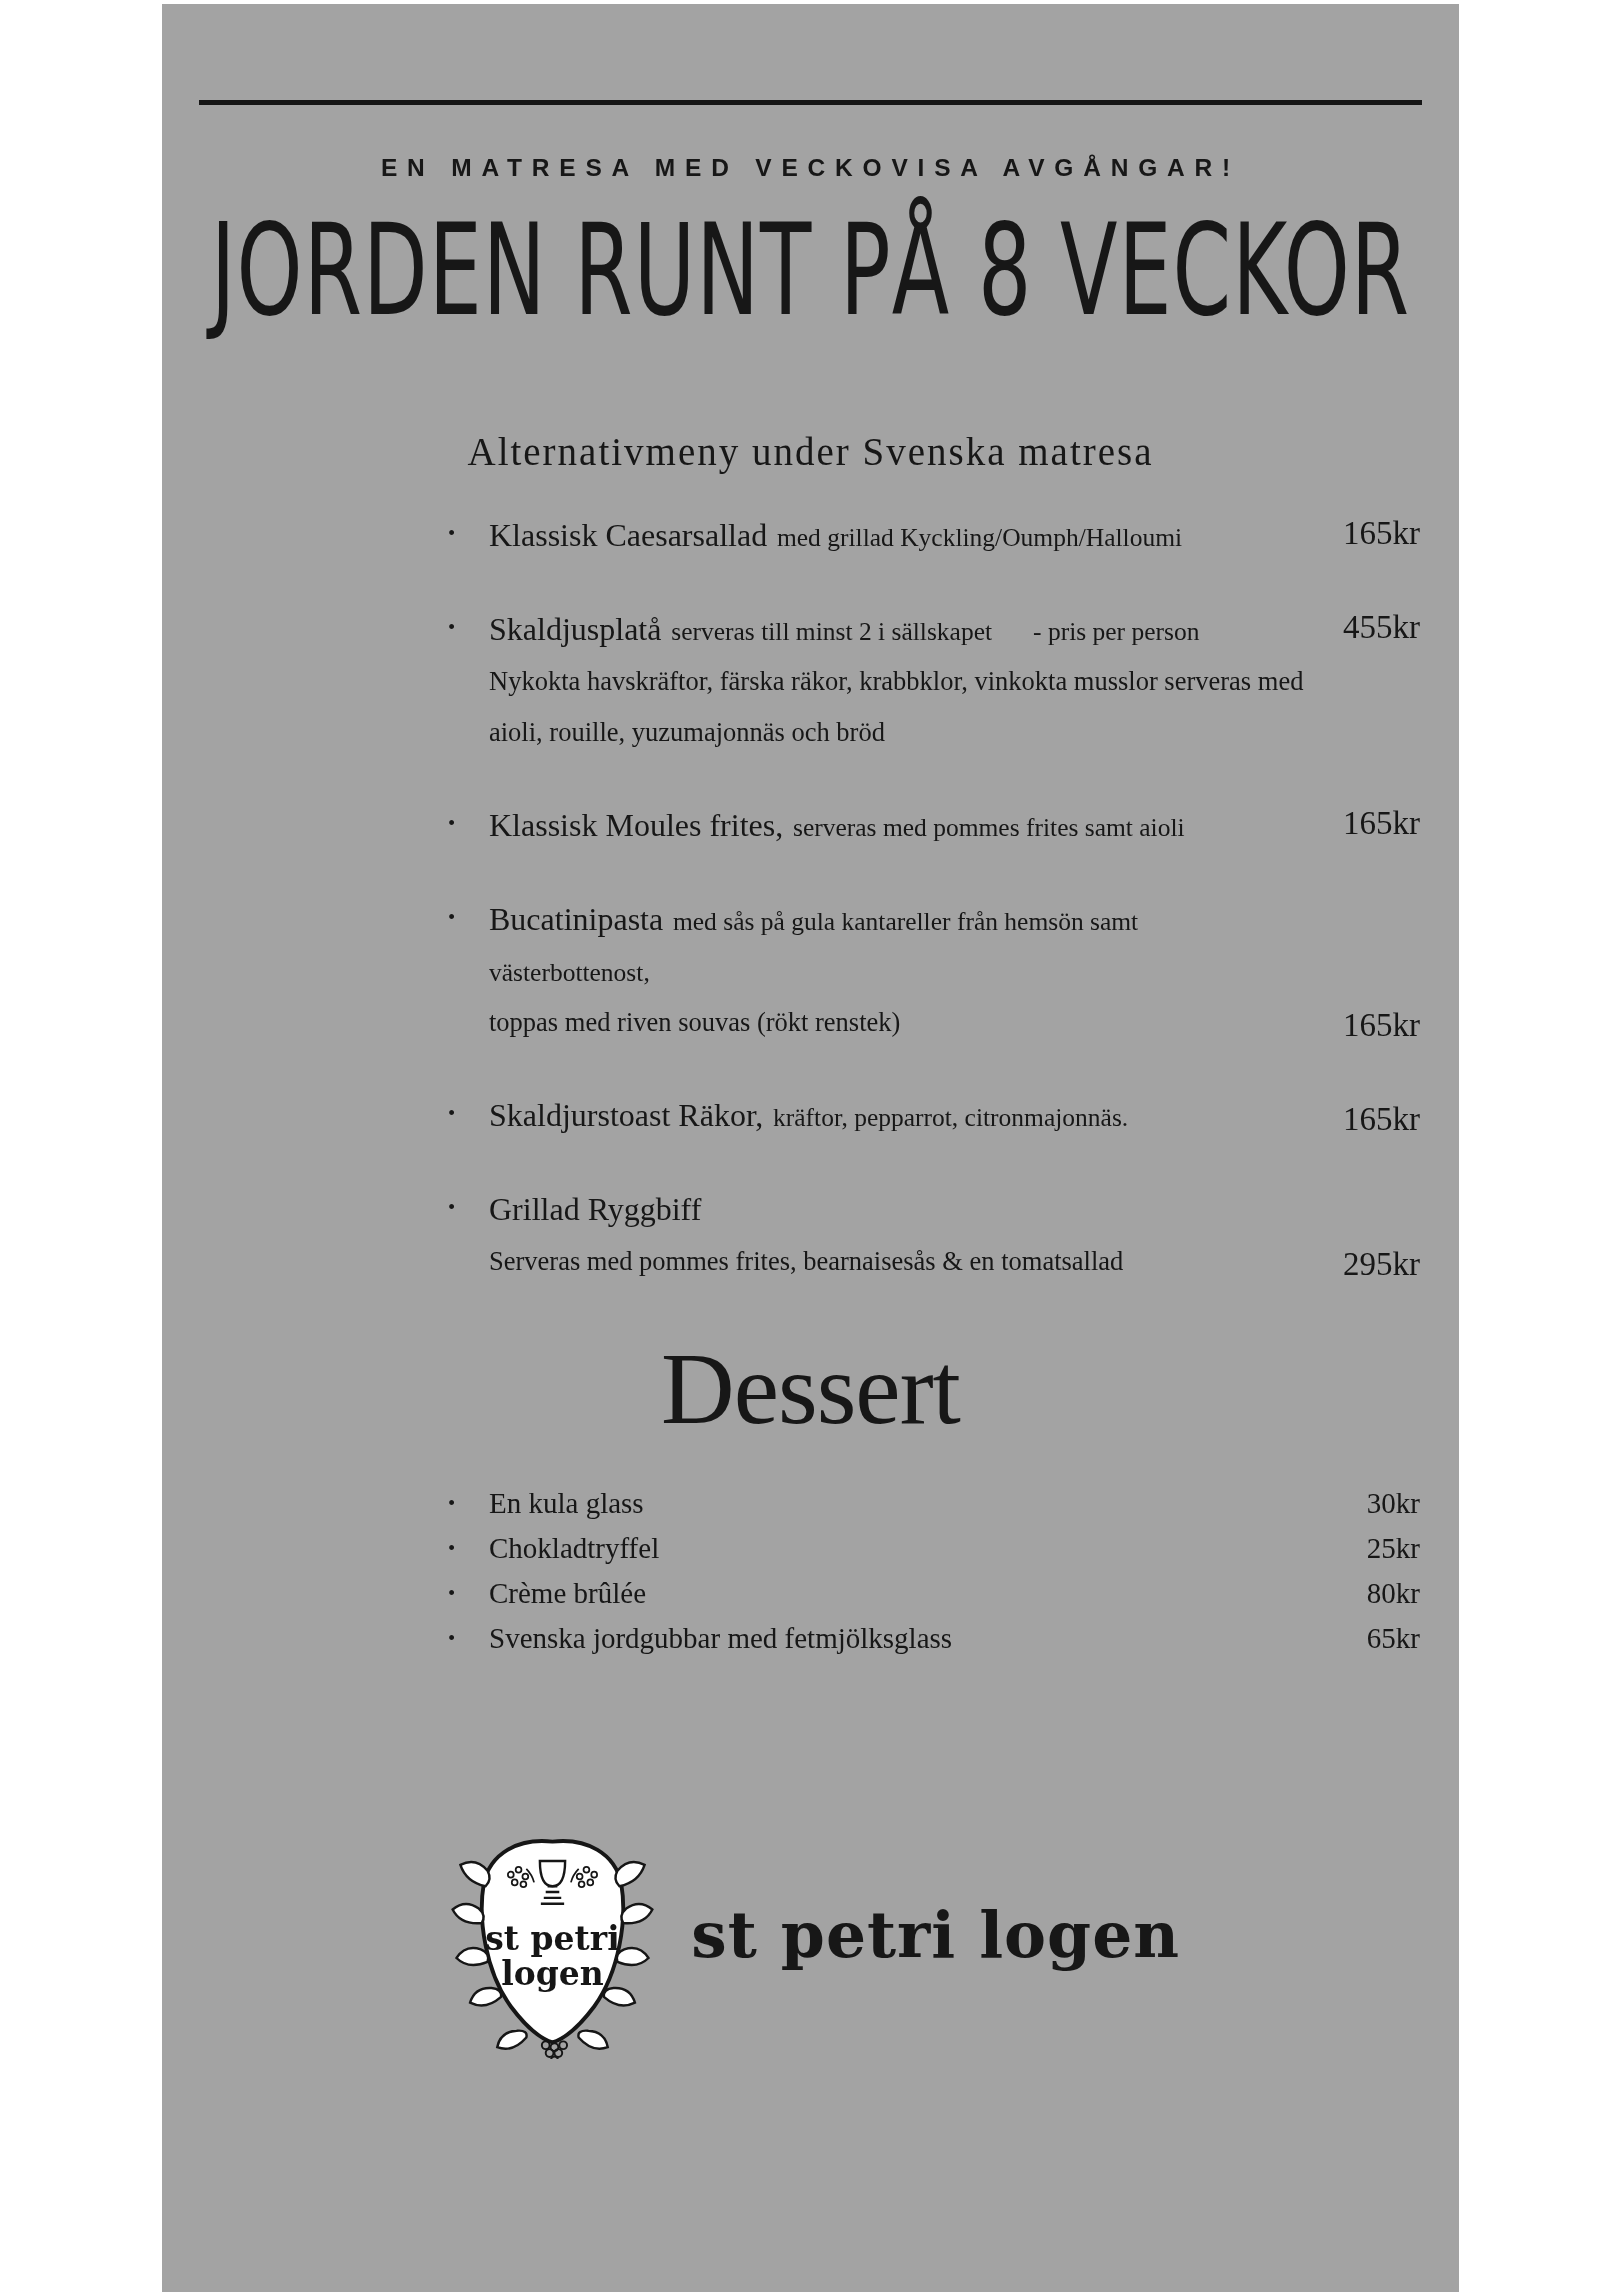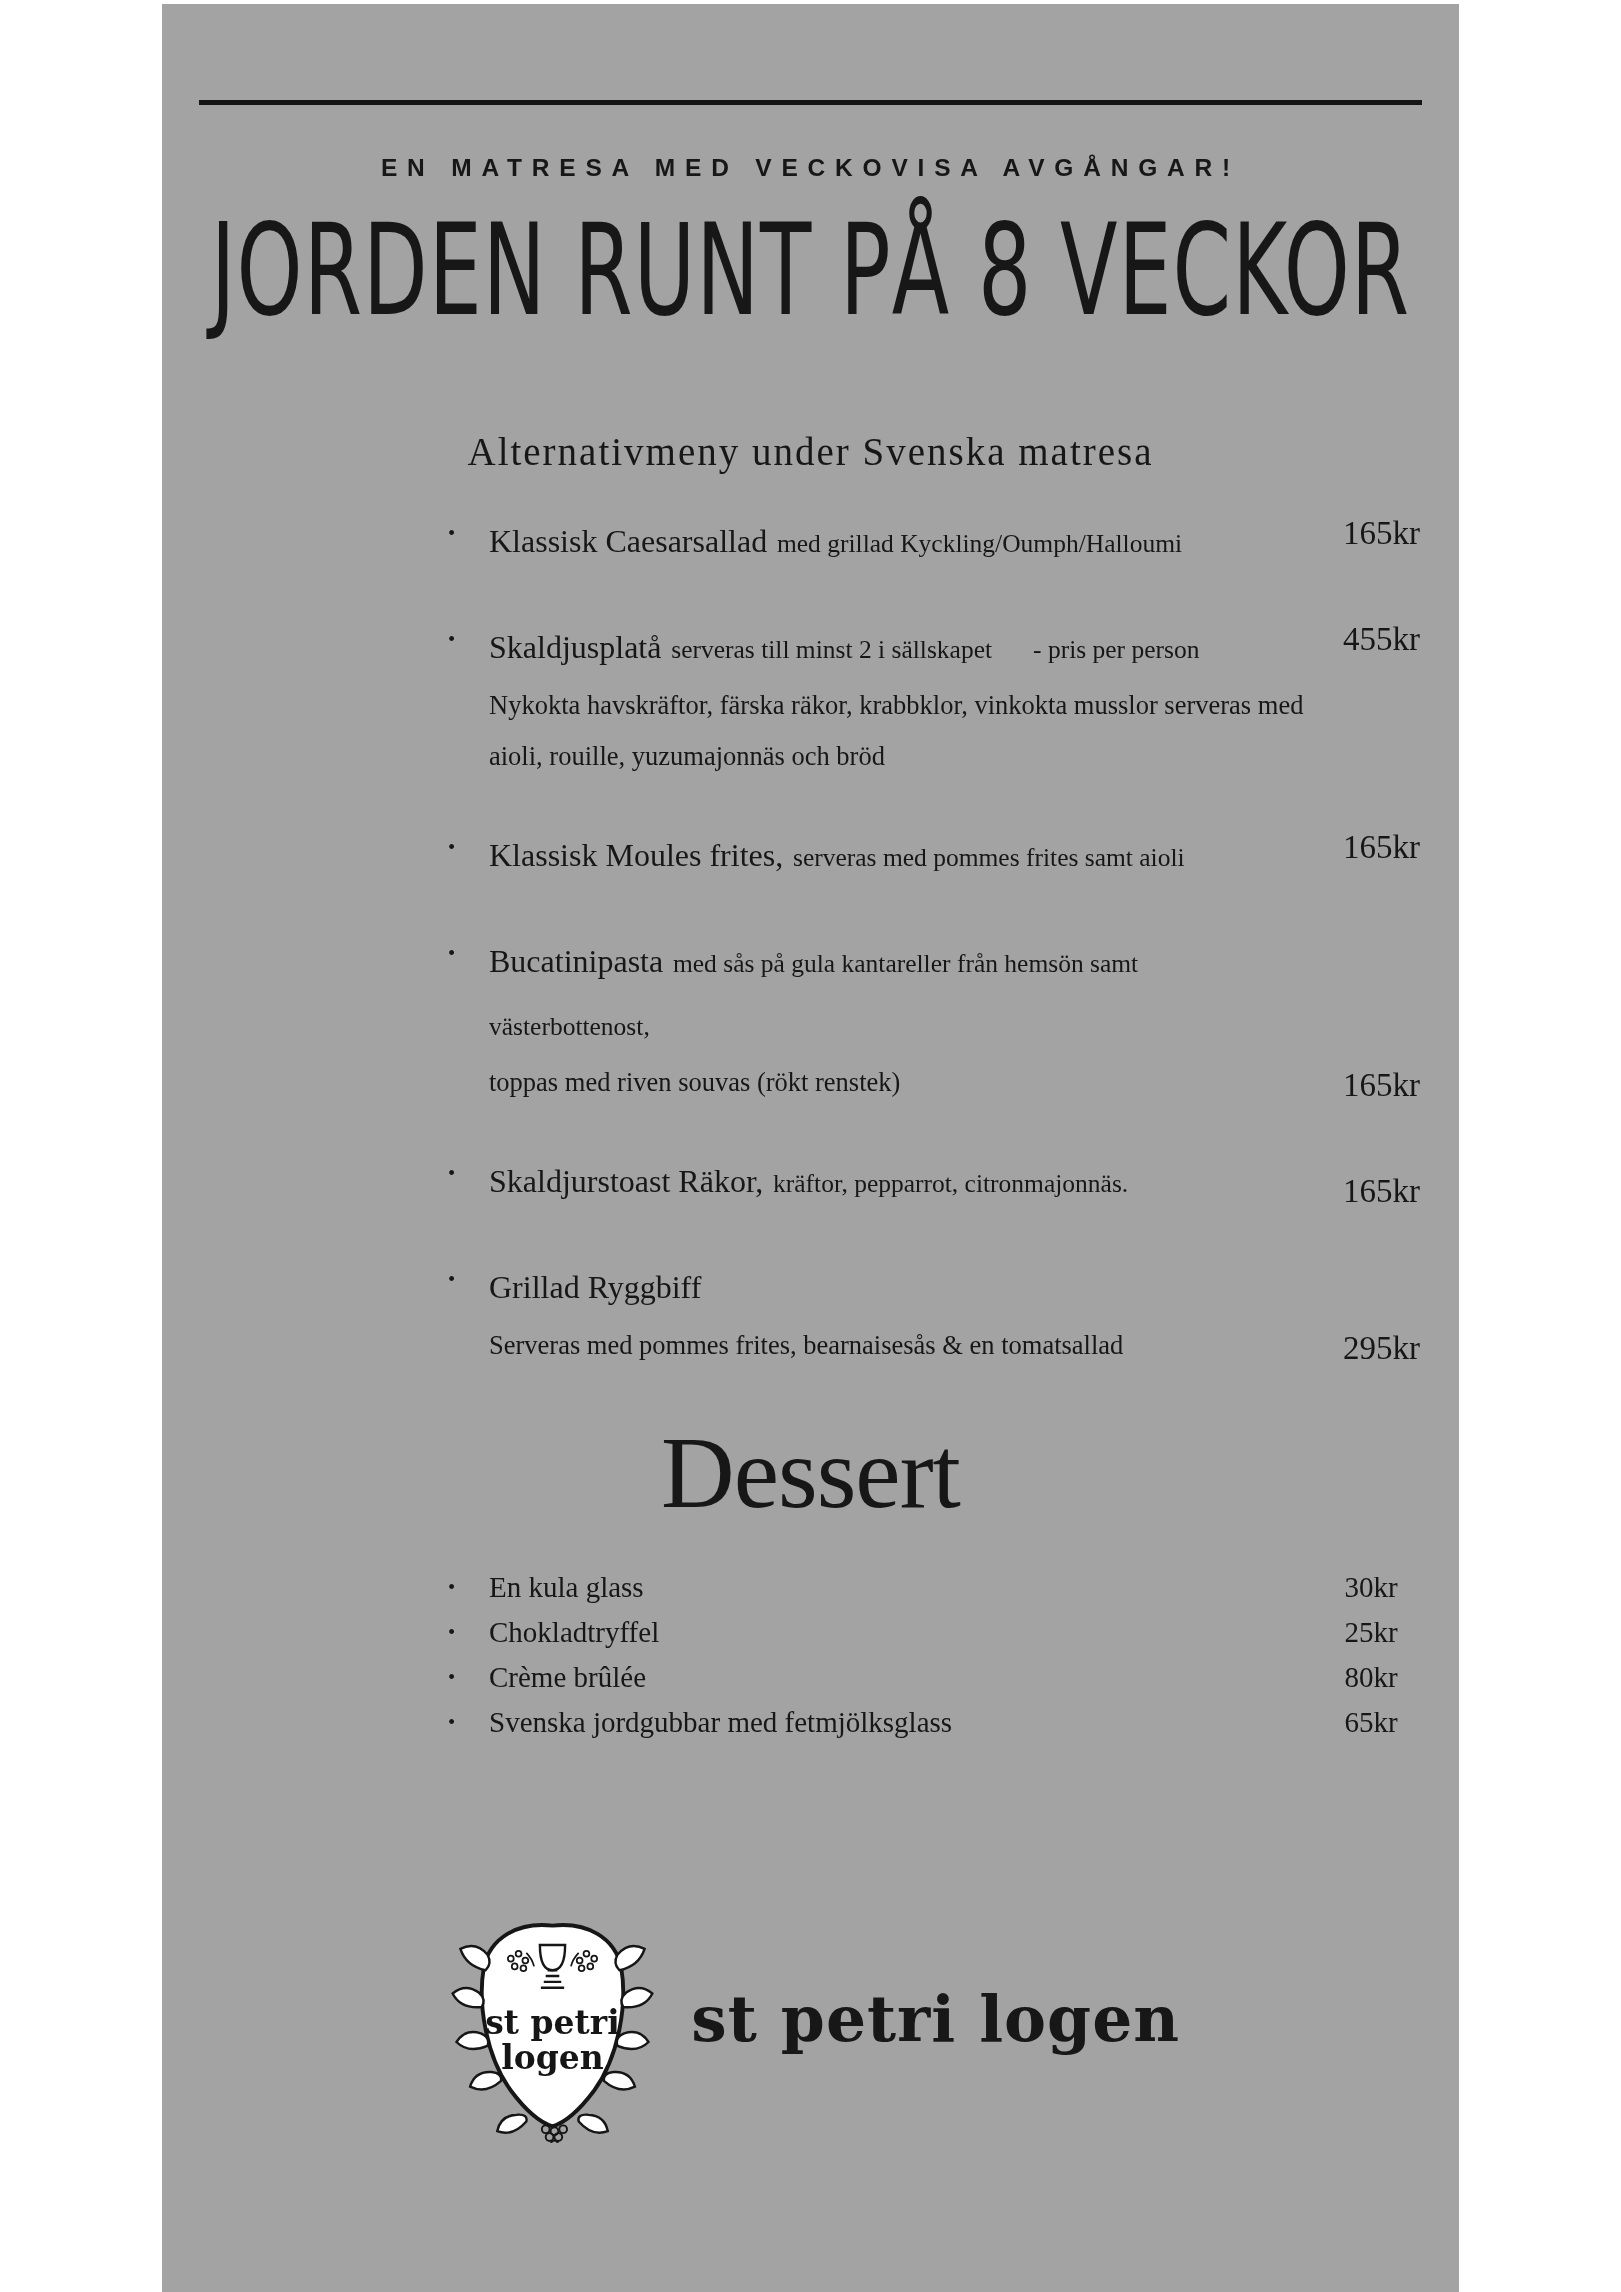--- a/index.html
+++ b/index.html
@@ -61,42 +61,42 @@
   .menu {
     width:972px;
     margin:37px 0 0 286px;
   }
   .item { display:flex; margin-bottom:43px; }
   .bullet {
     flex:none; width:41px;
     font-size:20.6px; line-height:45px;
   }
   .item-body { flex:1; }
-  .line1 { font-size:32px; line-height:60px; }
+  .line1 { font-size:32px; line-height:48px; }
   .item-name { font-size:32px; }
   .item-sub { font-size:25.5px; margin-left:9.8px; }
   .item-note { font-size:25.5px; margin-left:41px; }
   .item-desc {
     font-size:26.5px; line-height:51px;
     white-space:pre-line;
   }
   .item-price {
     flex:none; width:98px;
     margin-left:17.6px;
     text-align:right;
     font-size:33px; line-height:45px;
   }
   .price-top { align-self:flex-start; }
   .price-bottom { align-self:flex-end; }
   .dessert-list { margin-top:33px; }
   .dessert-list .item { margin-bottom:0; }
   .d-name { flex:1; font-size:29px; line-height:45px; }
   .d-price {
     flex:none; width:98px; margin-left:17.6px;
-    text-align:center; font-size:29px; line-height:45px;
+    text-align:right; font-size:29px; line-height:45px;
   }
   .footer {
     margin-top:165px;
     display:flex;
     justify-content:center;
     align-items:center;
     gap:27.4px;
   }
   .crest { width:223px; height:233px; }
   .logo-text {

